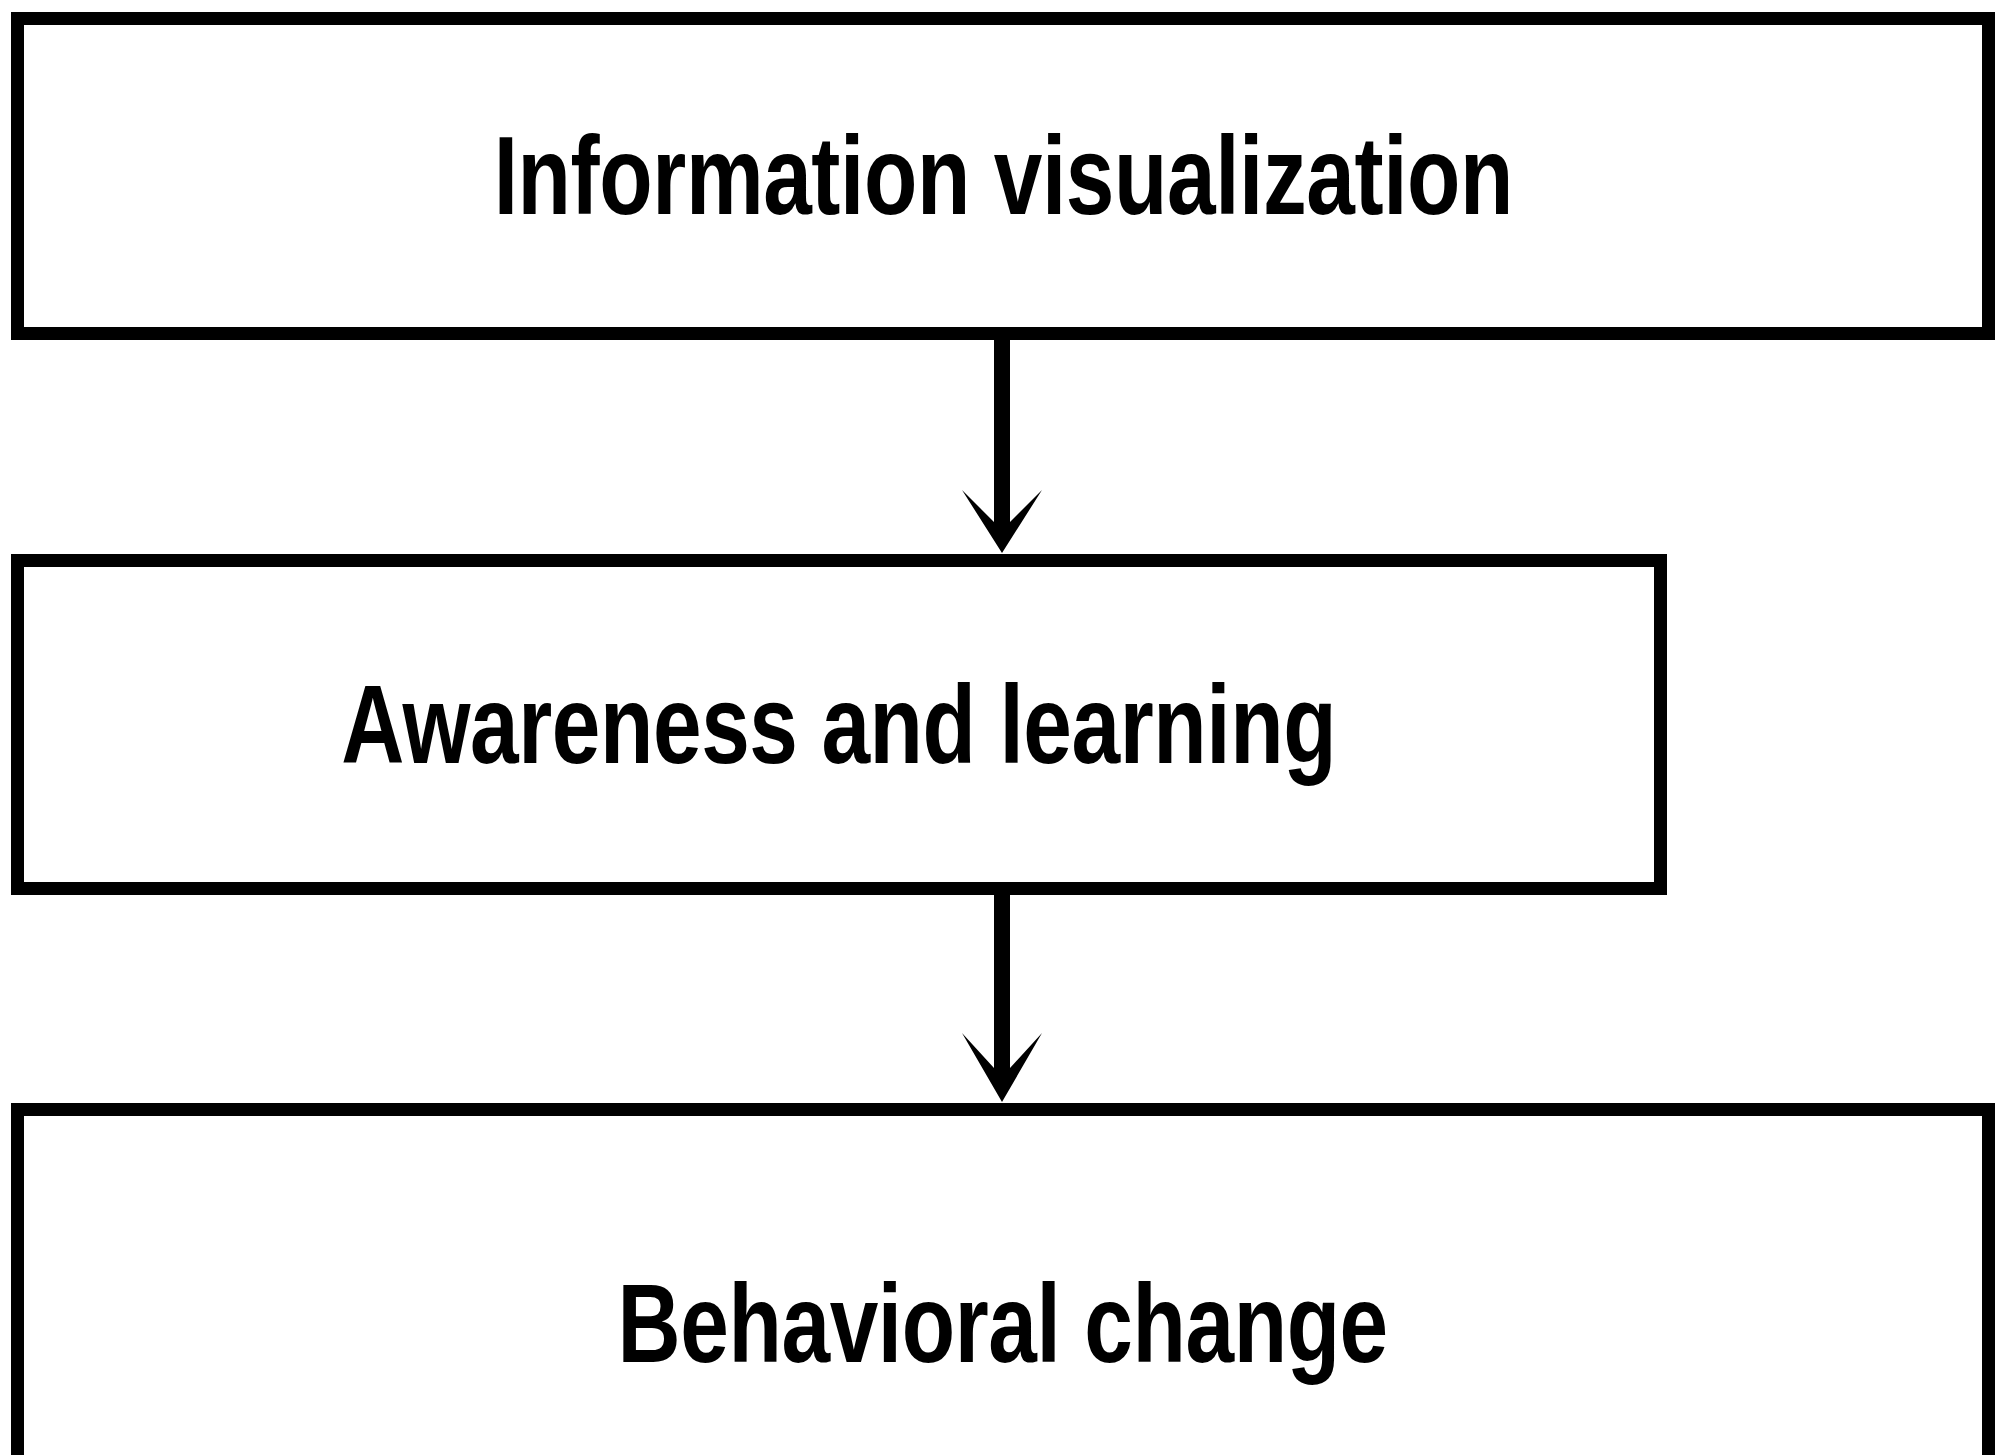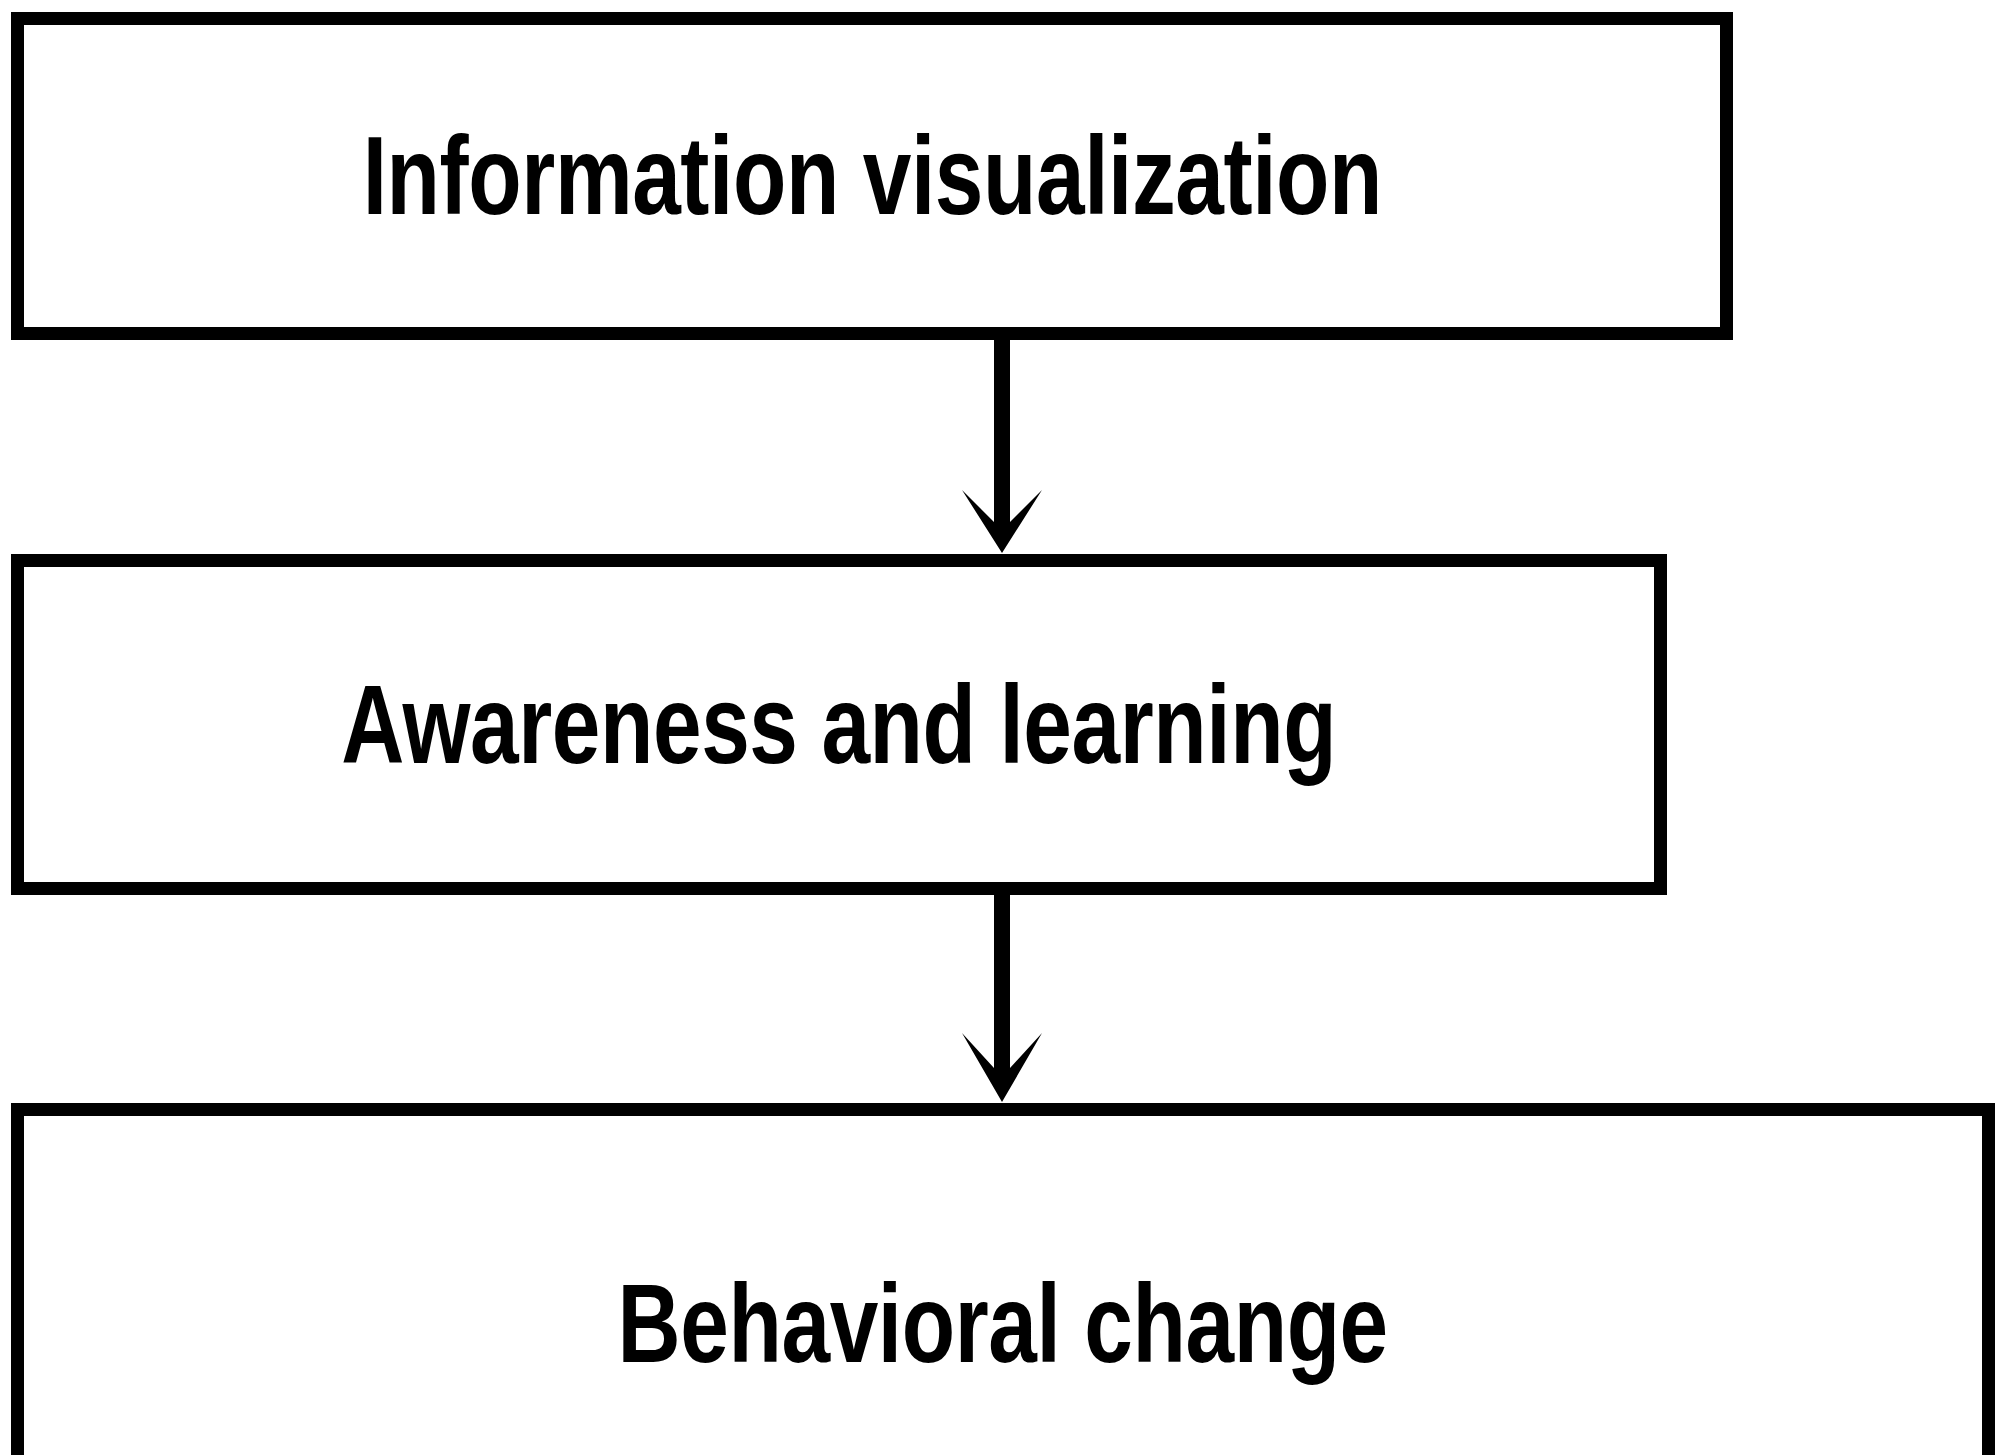--- a/index.html
+++ b/index.html
@@ -37,21 +37,21 @@
     transform-origin: center center;
   }
   .connector {
     position: absolute;
     left: 0;
     top: 0;
     width: 2001px;
     height: 1455px;
     pointer-events: none;
   }
-  #box-1 { left: 11px;  top: 12px;   width: 1722px; height: 328px; }
+  #box-1 { left: 11px;  top: 12px;   width: 1984px; height: 328px; }
   #box-2 { left: 11px;  top: 554px;  width: 1656px; height: 341px; }
   #box-3 { left: 11px;  top: 1103px; width: 1984px; height: 442px; }
 </style>
 </head>
 <body>
 
 <div id="canvas">
 
   <div class="node-box" id="box-1">
     <span class="node-label">Information visualization</span>

